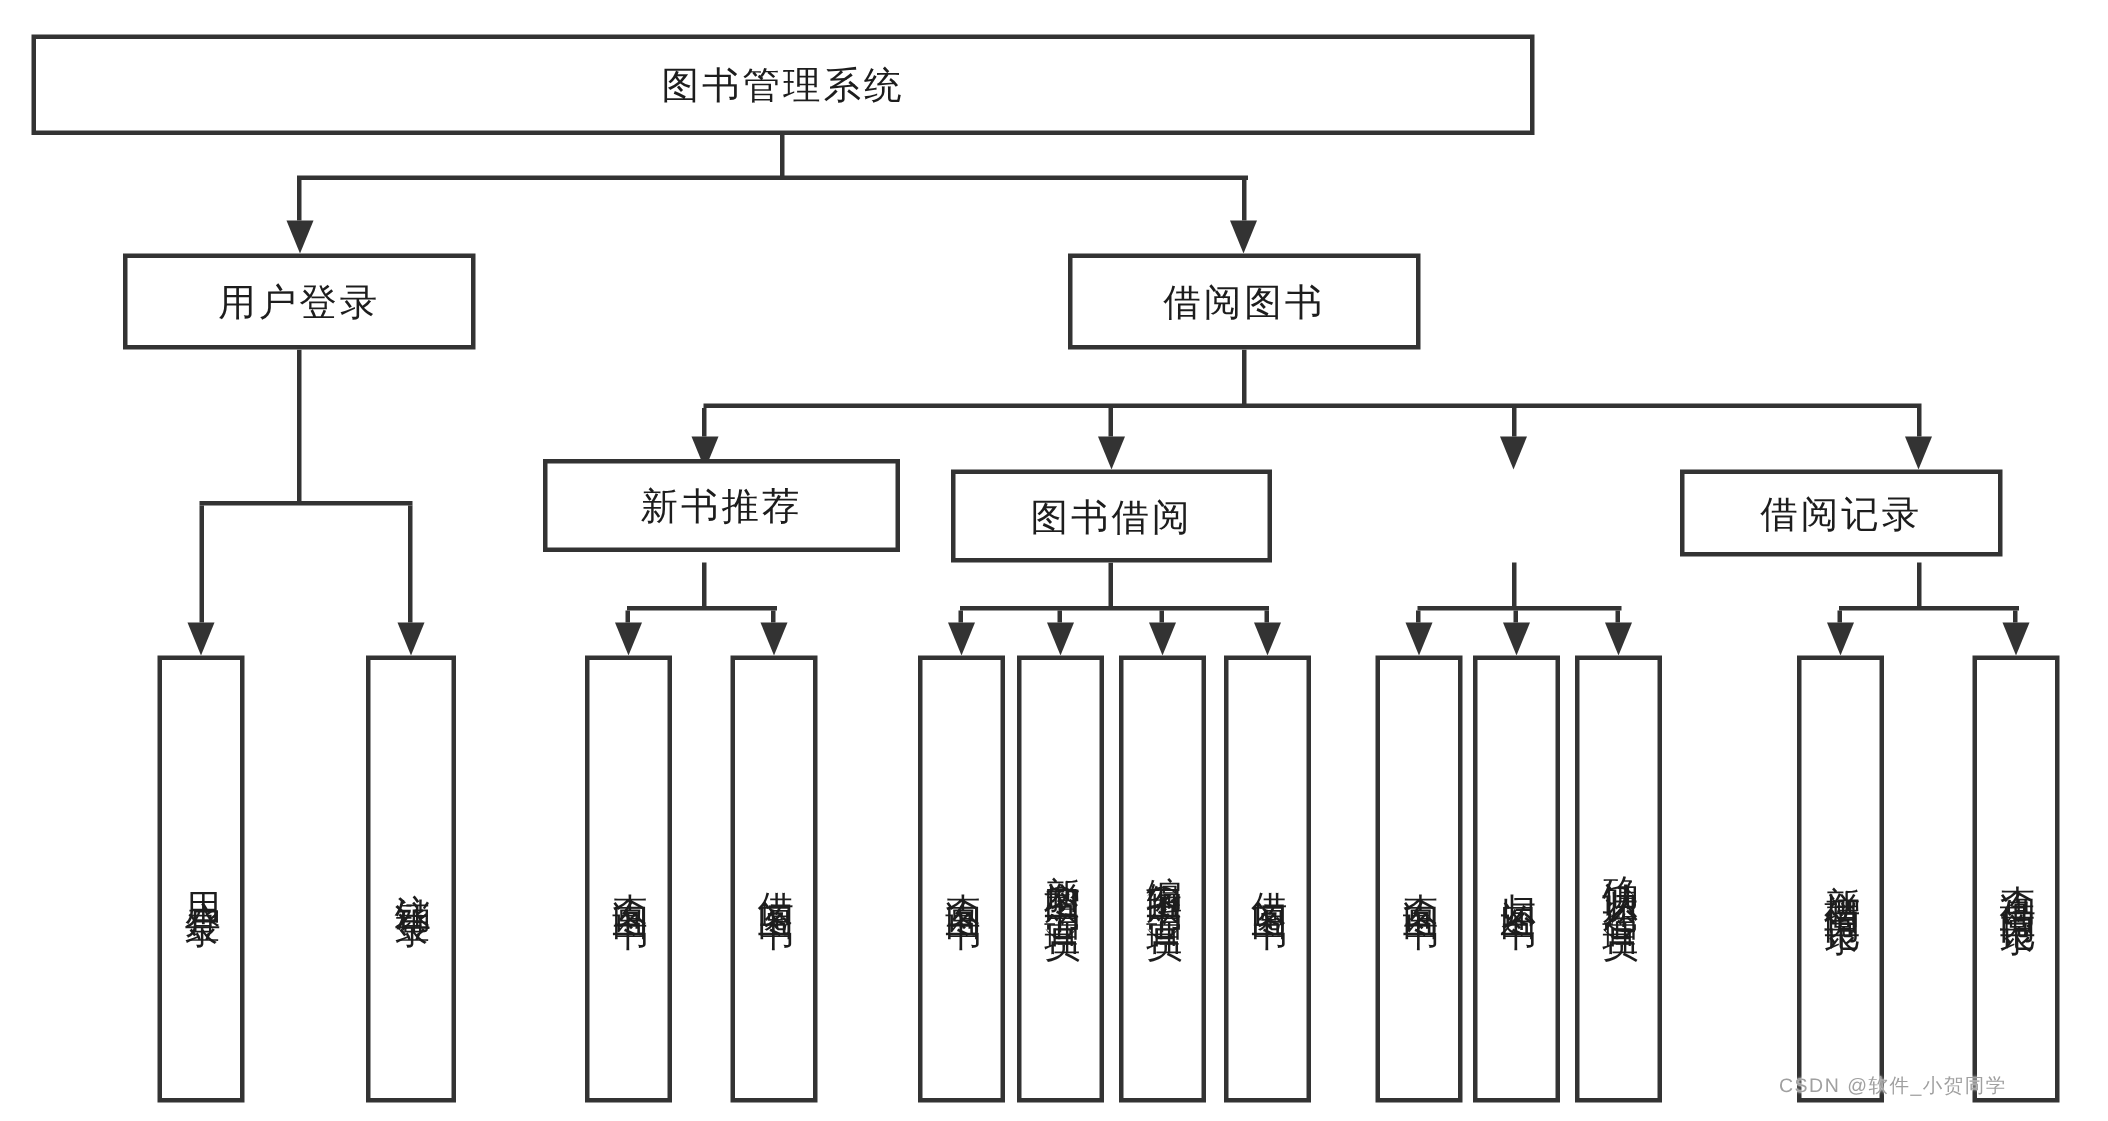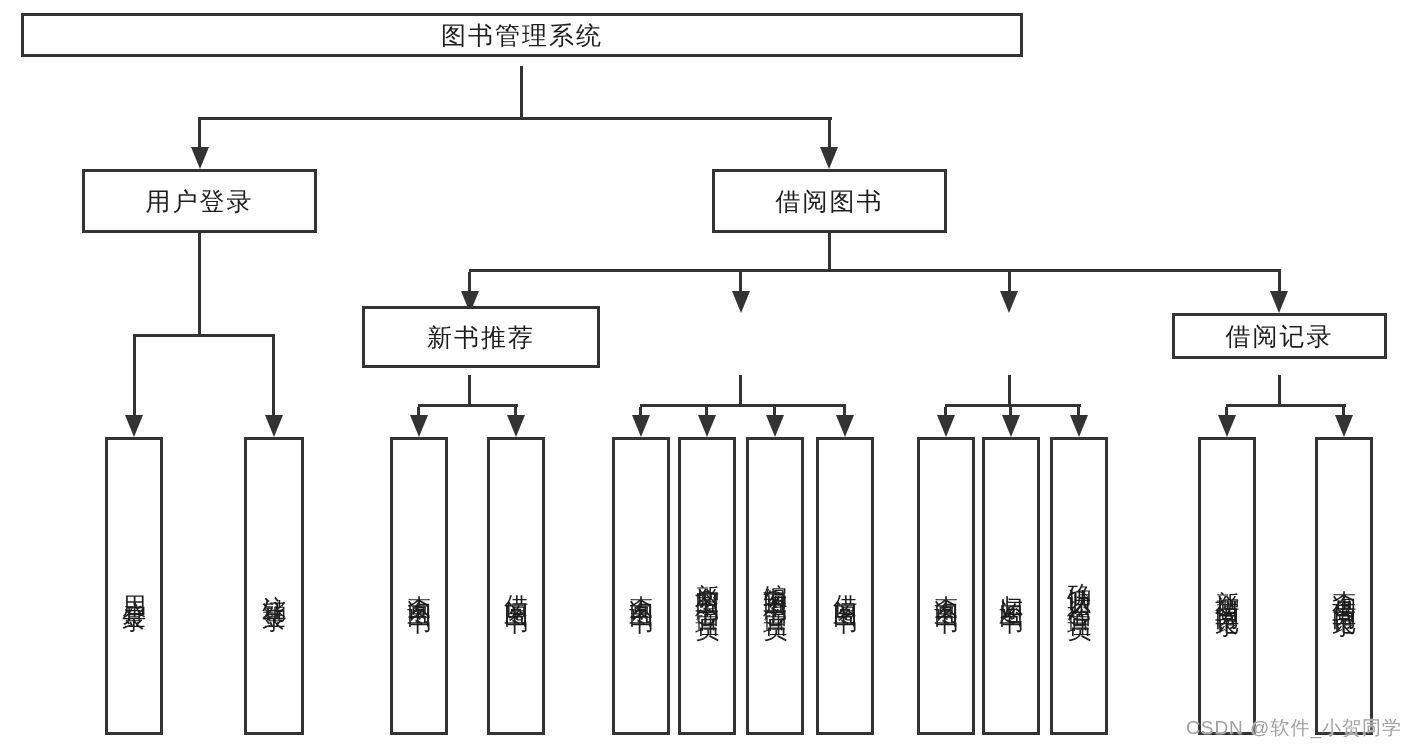--- a/index.html
+++ b/index.html
@@ -39,34 +39,34 @@
     width:0;height:0;
     border-left:9px solid transparent;
     border-right:9px solid transparent;
     border-top:22px solid #333333;
     z-index:1;
   }
   .watermark{
     position:absolute;
     left:1186px;top:715px;
     width:215px;
-    font-size:19px;
+    font-size:13px;
     letter-spacing:1px;
     color:#a0a0a0;
     text-shadow:0 0 2px #ffffff, 0 0 1px #ffffff;
     white-space:nowrap;
     z-index:3;
   }
 </style>
 </head>
 <body>
 
 <div class="canvas">
 
-  <div class="node" style="left:21px;top:13px;width:1002px;height:44px">
+  <div class="node" style="left:21px;top:23px;width:1002px;height:67px">
     <span>图书管理系统</span>
   </div>
 
   <div class="ln" style="left:520px;top:66px;width:3px;height:54px"></div>
   <div class="ln" style="left:198px;top:117px;width:634px;height:3px"></div>
   <div class="ln" style="left:198px;top:120px;width:3px;height:27px"></div>
   <div class="ah" style="left:191px;top:147px"></div>
   <div class="ln" style="left:828px;top:120px;width:3px;height:27px"></div>
   <div class="ah" style="left:820px;top:147px"></div>
 
@@ -91,21 +91,24 @@
   <div class="ln" style="left:739px;top:272px;width:3px;height:19px"></div>
   <div class="ah" style="left:732px;top:291px"></div>
   <div class="ln" style="left:1008px;top:272px;width:3px;height:19px"></div>
   <div class="ah" style="left:1000px;top:291px"></div>
   <div class="ln" style="left:1278px;top:272px;width:3px;height:19px"></div>
   <div class="ah" style="left:1270px;top:291px"></div>
 
   <div class="node" style="left:362px;top:306px;width:238px;height:62px">
     <span>新书推荐</span>
   </div>
-  <div class="node" style="left:1172px;top:313px;width:215px;height:46px">
+  <div class="node" style="left:634px;top:313px;width:214px;height:62px">
+    <span>图书借阅</span>
+  </div>
+  <div class="node" style="left:1120px;top:313px;width:215px;height:58px">
     <span>借阅记录</span>
   </div>
 
   <div class="ln" style="left:468px;top:375px;width:3px;height:31px"></div>
   <div class="ln" style="left:418px;top:404px;width:100px;height:3px"></div>
   <div class="ln" style="left:417px;top:407px;width:3px;height:8px"></div>
   <div class="ah" style="left:410px;top:415px"></div>
   <div class="ln" style="left:514px;top:407px;width:3px;height:8px"></div>
   <div class="ah" style="left:507px;top:415px"></div>
 

